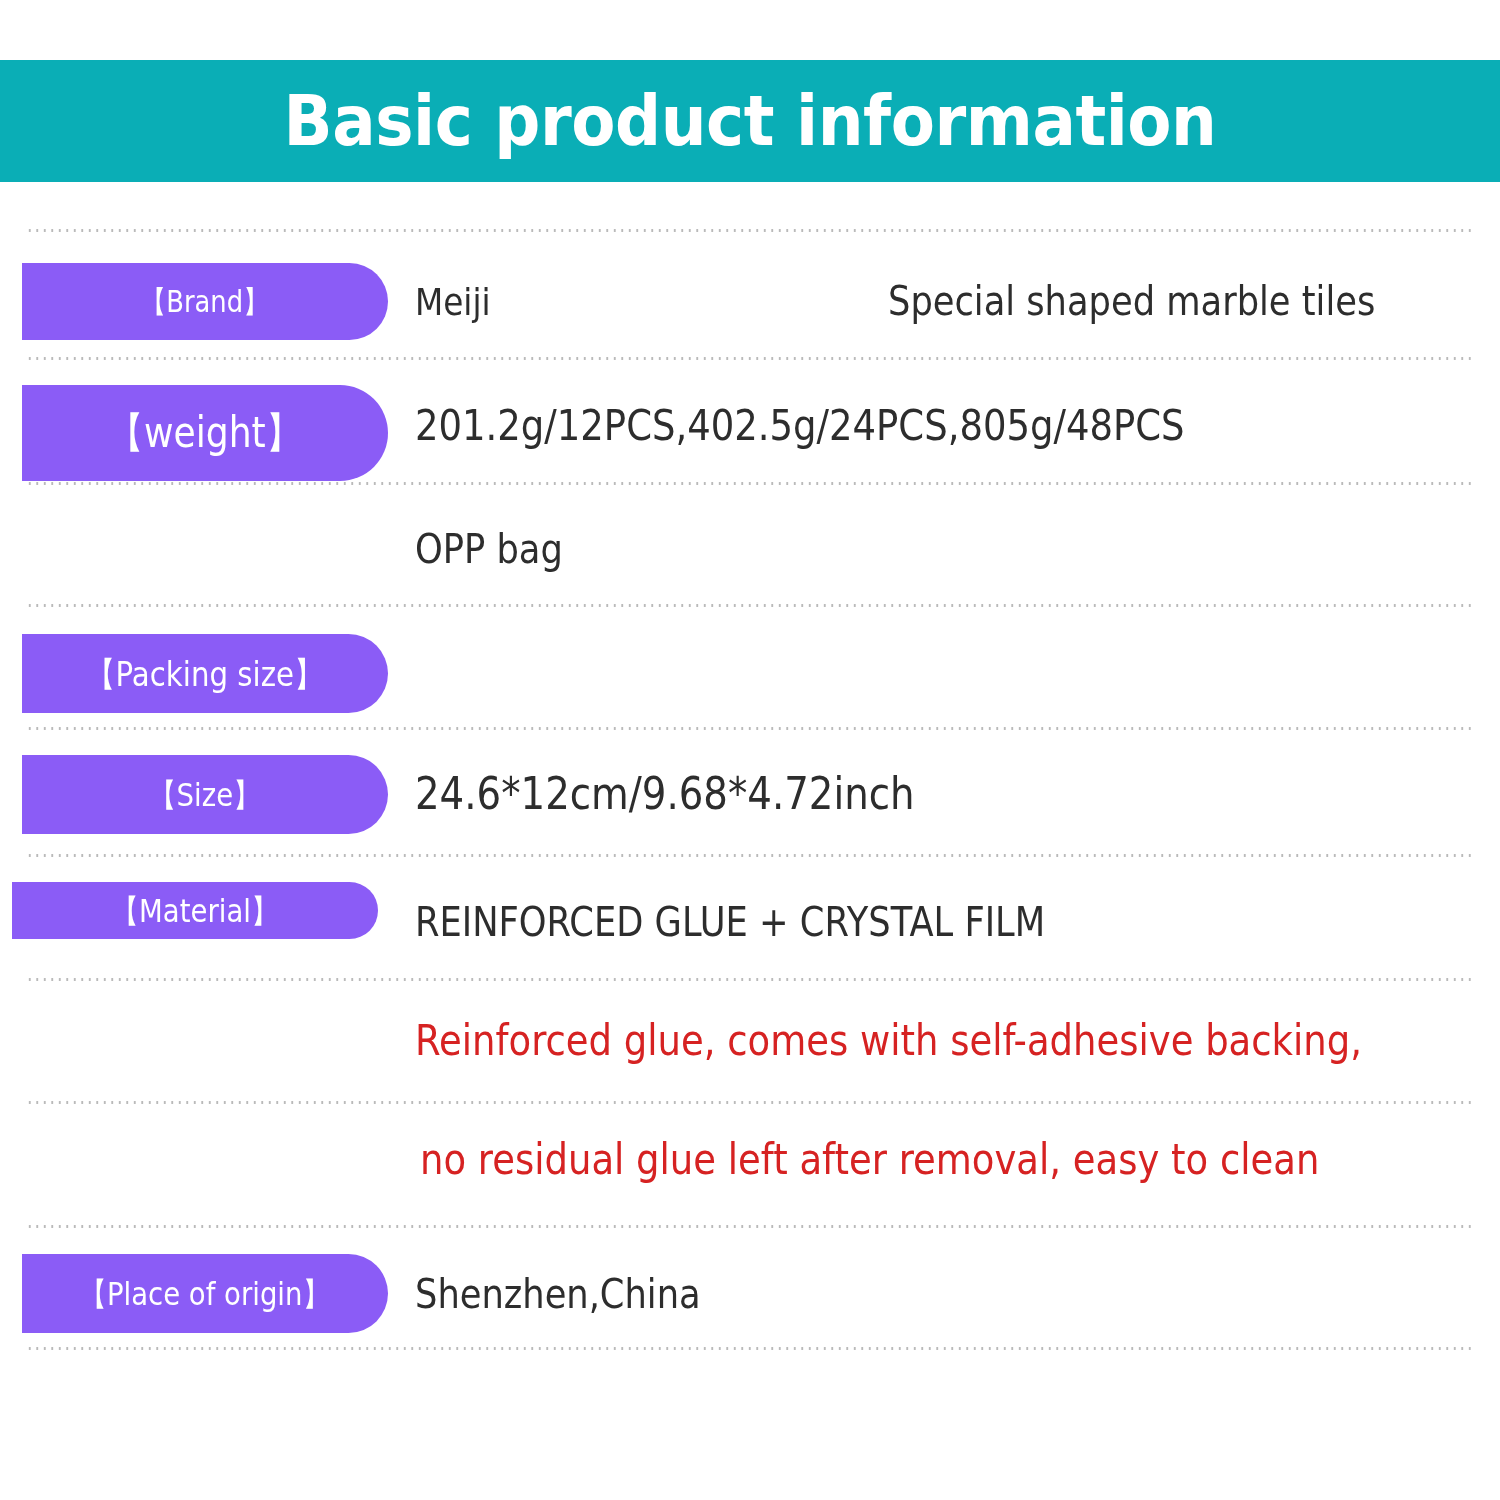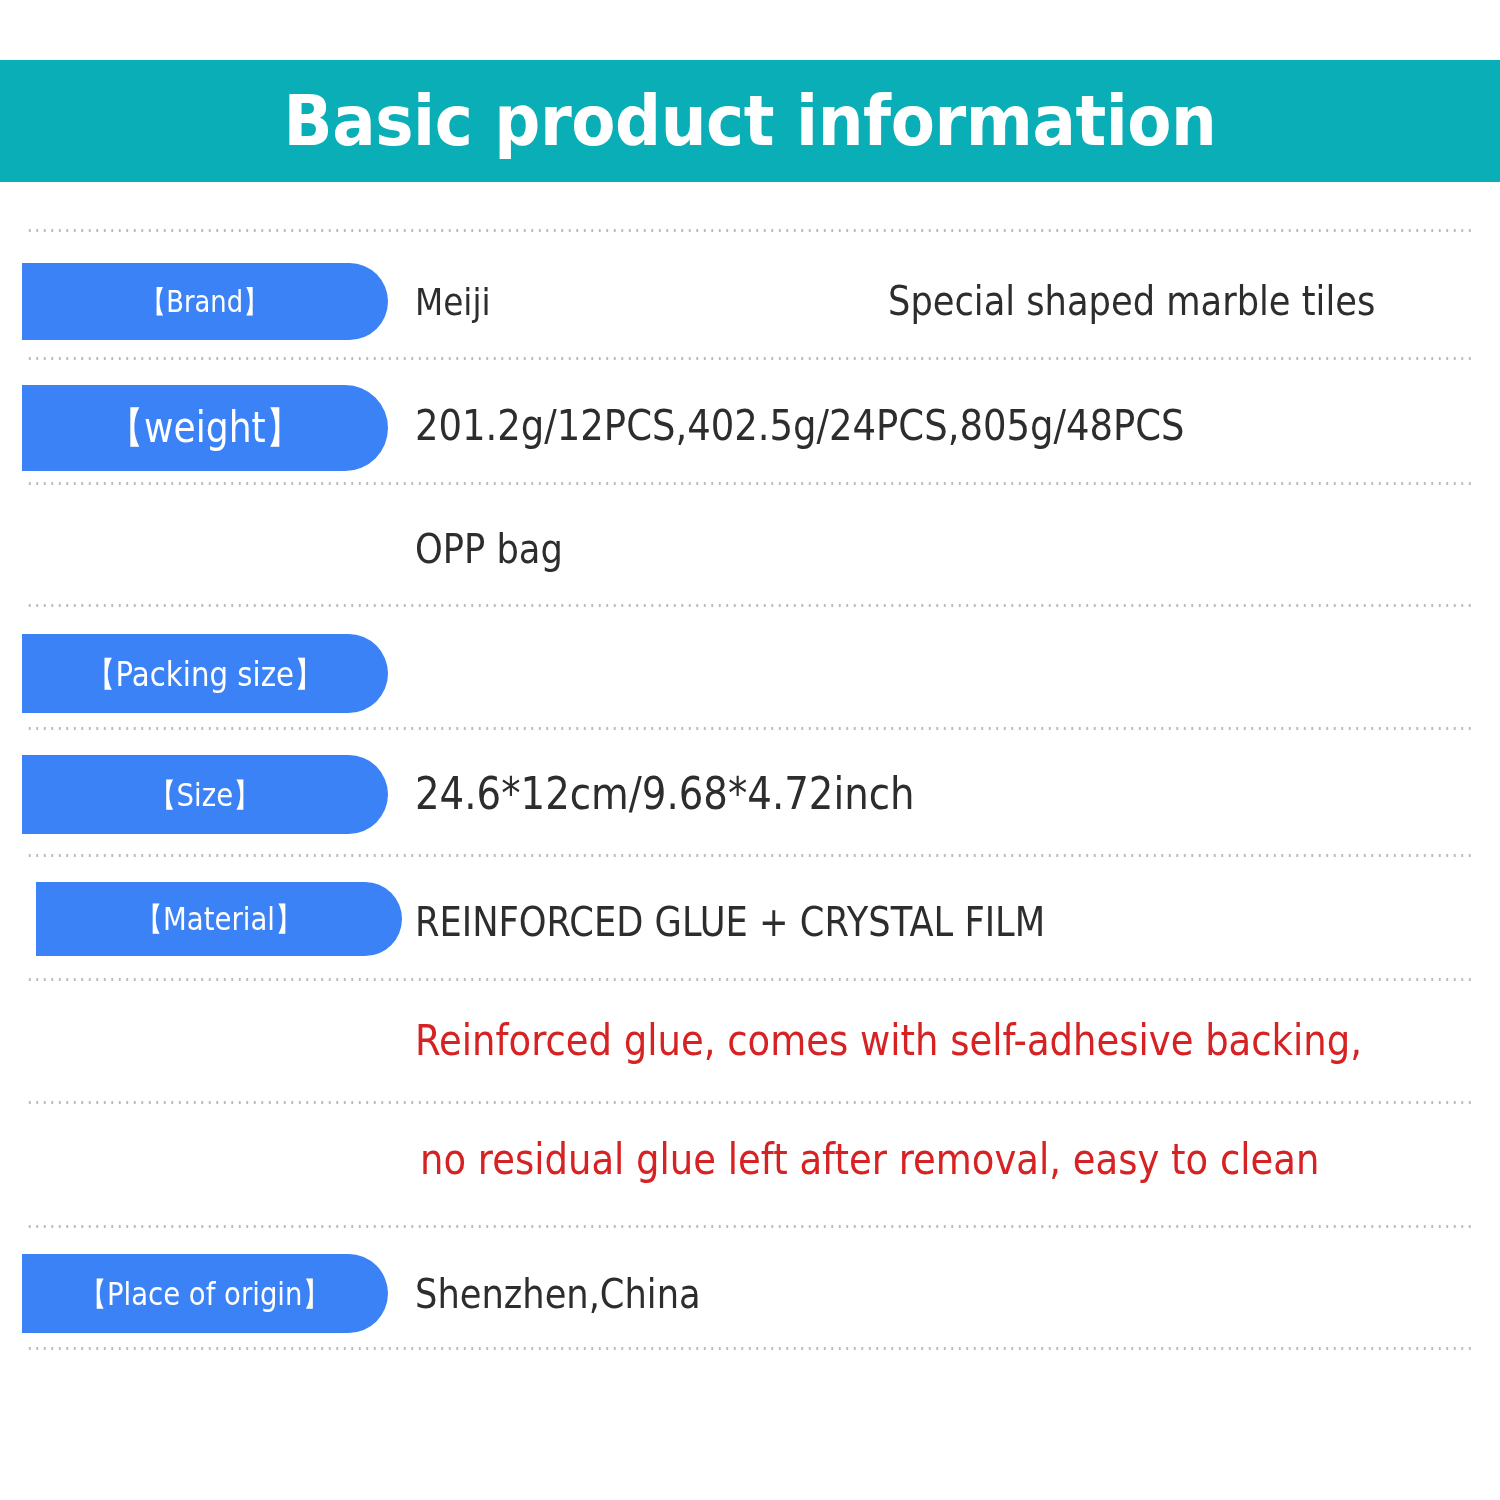--- a/index.html
+++ b/index.html
@@ -62,21 +62,21 @@
     position: absolute;
     left: 0;
     width: 1500px;
     display: flex;
     align-items: center;
   }
 
   .pill {
     position: absolute;
     left: 22px;
-    background: #3b82f6;
+    background: #8b5cf6;
     border-radius: 0 60px 60px 0;
     display: flex;
     align-items: center;
     justify-content: center;
     box-sizing: border-box;
   }
   .pill-label {
     color: #ffffff;
     font-family: "DejaVu Sans", sans-serif;
     white-space: nowrap;
@@ -114,21 +114,21 @@
     <div class="pill" style="left:22px; top:0; width:366px; height:77px">
       <span class="pill-label" style="font-size:30px">【Brand】</span>
     </div>
     <div class="spec-value" style="left:415px; top:20px; font-size:38px">Meiji</div>
     <div class="spec-value" style="left:888px; top:18px; font-size:41px">Special shaped marble tiles</div>
   </div>
 
   <div class="divider" style="top:175px"></div>
 
   <div class="spec-row" style="top:203px; height:79px">
-    <div class="pill" style="left:22px; top:0; width:366px; height:86px">
+    <div class="pill" style="left:22px; top:0; width:366px; height:96px">
       <span class="pill-label" style="font-size:42px">【weight】</span>
     </div>
     <div class="spec-value" style="left:415px; top:19px; font-size:43px">201.2g/12PCS,402.5g/24PCS,805g/48PCS</div>
   </div>
 
   <div class="divider" style="top:300px"></div>
 
   <div class="spec-row" style="top:328px; height:79px">
     <div class="spec-value" style="left:415px; top:19px; font-size:41px">OPP bag</div>
   </div>
@@ -147,21 +147,21 @@
   <div class="spec-row" style="top:573px; height:79px">
     <div class="pill" style="left:22px; top:0; width:366px; height:79px">
       <span class="pill-label" style="font-size:32px">【Size】</span>
     </div>
     <div class="spec-value" style="left:415px; top:16px; font-size:45px">24.6*12cm/9.68*4.72inch</div>
   </div>
 
   <div class="divider" style="top:672px"></div>
 
   <div class="spec-row" style="top:700px; height:79px">
-    <div class="pill" style="left:36px; top:0; width:366px; height:74px">
+    <div class="pill" style="left:12px; top:0; width:366px; height:57px">
       <span class="pill-label" style="font-size:32px">【Material】</span>
     </div>
     <div class="spec-value" style="left:415px; top:20px; font-size:41px">REINFORCED GLUE + CRYSTAL FILM</div>
   </div>
 
   <div class="divider" style="top:796px"></div>
 
   <div class="spec-row" style="top:820px; height:79px">
     <div class="spec-value red" style="left:415px; top:17px; font-size:43px">Reinforced glue, comes with self-adhesive backing,</div>
   </div>

